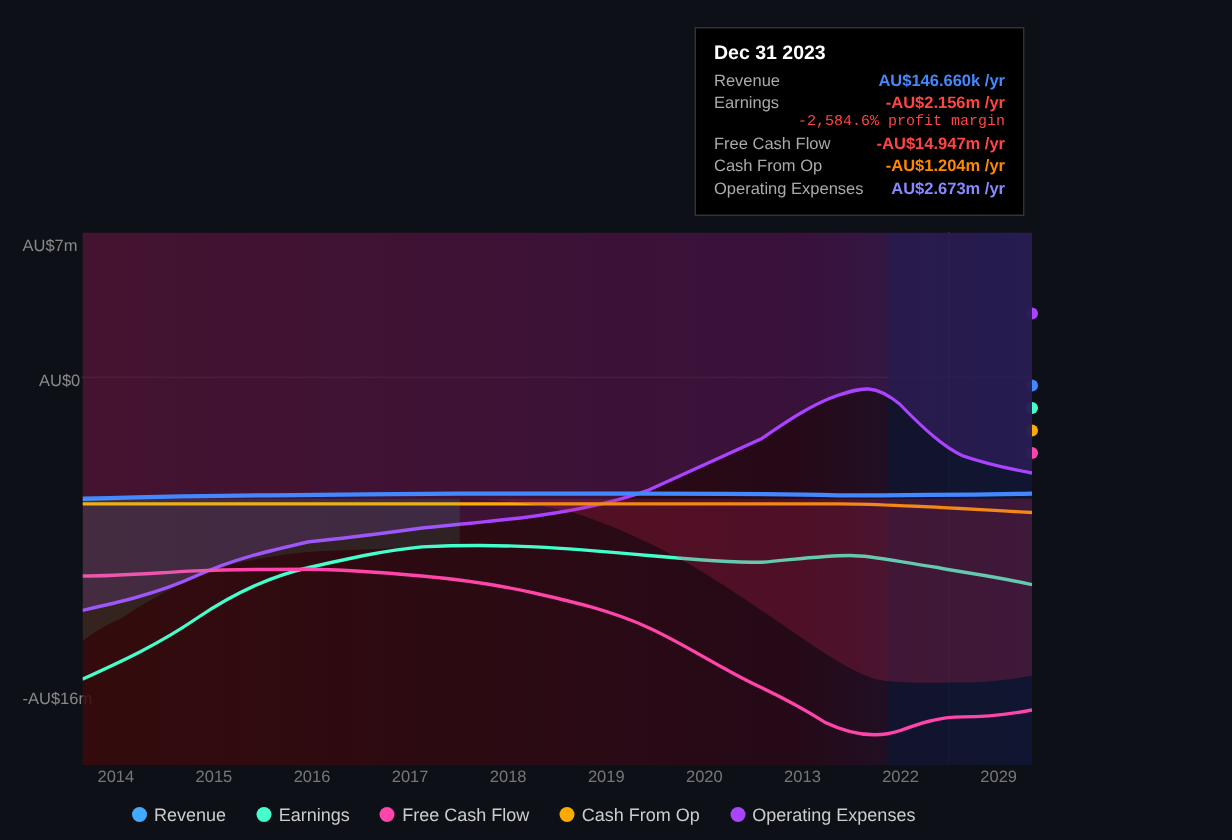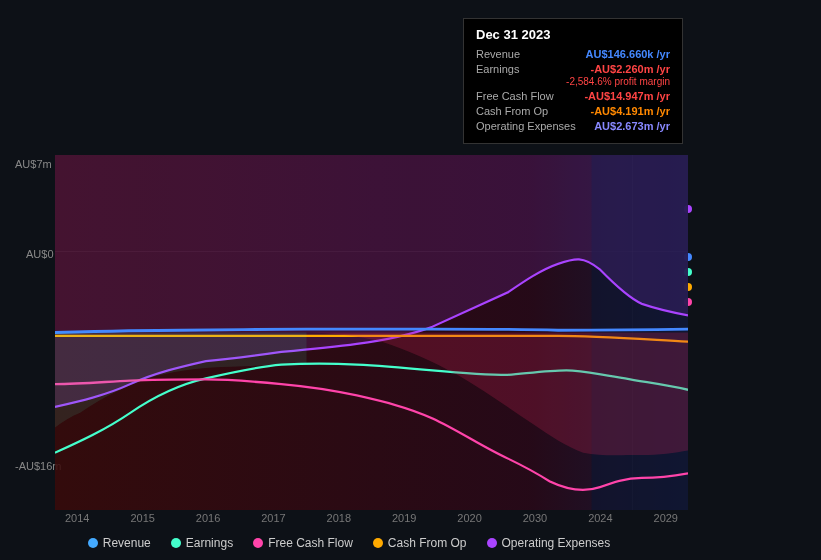--- a/index.html
+++ b/index.html
@@ -49,21 +49,21 @@
     .tooltip-label {
       color: #aaa;
     }
 
     .tooltip-value {
       font-weight: bold;
     }
 
     .val-revenue { color: #4488ff; }
     .val-earnings { color: #ff4444; }
-    .val-earnings-sub { color: #ff4444; font-size: 10px; margin-top: -2px; margin-bottom: 3px; text-align: right; }
+    .val-earnings-sub { color: #ff4444; font-size: 10px; margin-top: -2px; margin-bottom: 3px; text-align: right; font-family: Liberation Mono, monospace; }
     .val-free-cash { color: #ff4444; }
     .val-cash-from-op { color: #ff8800; }
     .val-op-expenses { color: #8888ff; }
 
     
     .y-label-top {
       position: absolute;
       left: 15px;
       top: 158px;
       color: #888;
@@ -177,30 +177,30 @@
 <div class="chart-container">
 
   <div class="tooltip-box">
     <div class="tooltip-date">Dec 31 2023</div>
     <div class="tooltip-row">
       <span class="tooltip-label">Revenue</span>
       <span class="tooltip-value val-revenue">AU$146.660k /yr</span>
     </div>
     <div class="tooltip-row">
       <span class="tooltip-label">Earnings</span>
-      <span class="tooltip-value val-earnings">-AU$2.260m /yr</span>
+      <span class="tooltip-value val-earnings">-AU$2.156m /yr</span>
     </div>
     <div class="val-earnings-sub">-2,584.6% profit margin</div>
     <div class="tooltip-row">
       <span class="tooltip-label">Free Cash Flow</span>
       <span class="tooltip-value val-free-cash">-AU$14.947m /yr</span>
     </div>
     <div class="tooltip-row">
       <span class="tooltip-label">Cash From Op</span>
-      <span class="tooltip-value val-cash-from-op">-AU$4.191m /yr</span>
+      <span class="tooltip-value val-cash-from-op">-AU$1.204m /yr</span>
     </div>
     <div class="tooltip-row">
       <span class="tooltip-label">Operating Expenses</span>
       <span class="tooltip-value val-op-expenses">AU$2.673m /yr</span>
     </div>
   </div>
 
   <div class="y-label-top">AU$7m</div>
   <div class="y-label-mid">AU$0</div>
   <div class="y-label-bottom">-AU$16m</div>
@@ -250,22 +250,22 @@
   </div>
 
   <div class="x-labels">
     <span class="x-label">2014</span>
     <span class="x-label">2015</span>
     <span class="x-label">2016</span>
     <span class="x-label">2017</span>
     <span class="x-label">2018</span>
     <span class="x-label">2019</span>
     <span class="x-label">2020</span>
-    <span class="x-label">2030</span>
-    <span class="x-label">2024</span>
+    <span class="x-label">2013</span>
+    <span class="x-label">2022</span>
     <span class="x-label">2029</span>
   </div>
 
   <div class="legend">
     <div class="legend-item">
       <div class="legend-dot" style="background:#44aaff;"></div>
       <span>Revenue</span>
     </div>
     <div class="legend-item">
       <div class="legend-dot" style="background:#44ffcc;"></div>

